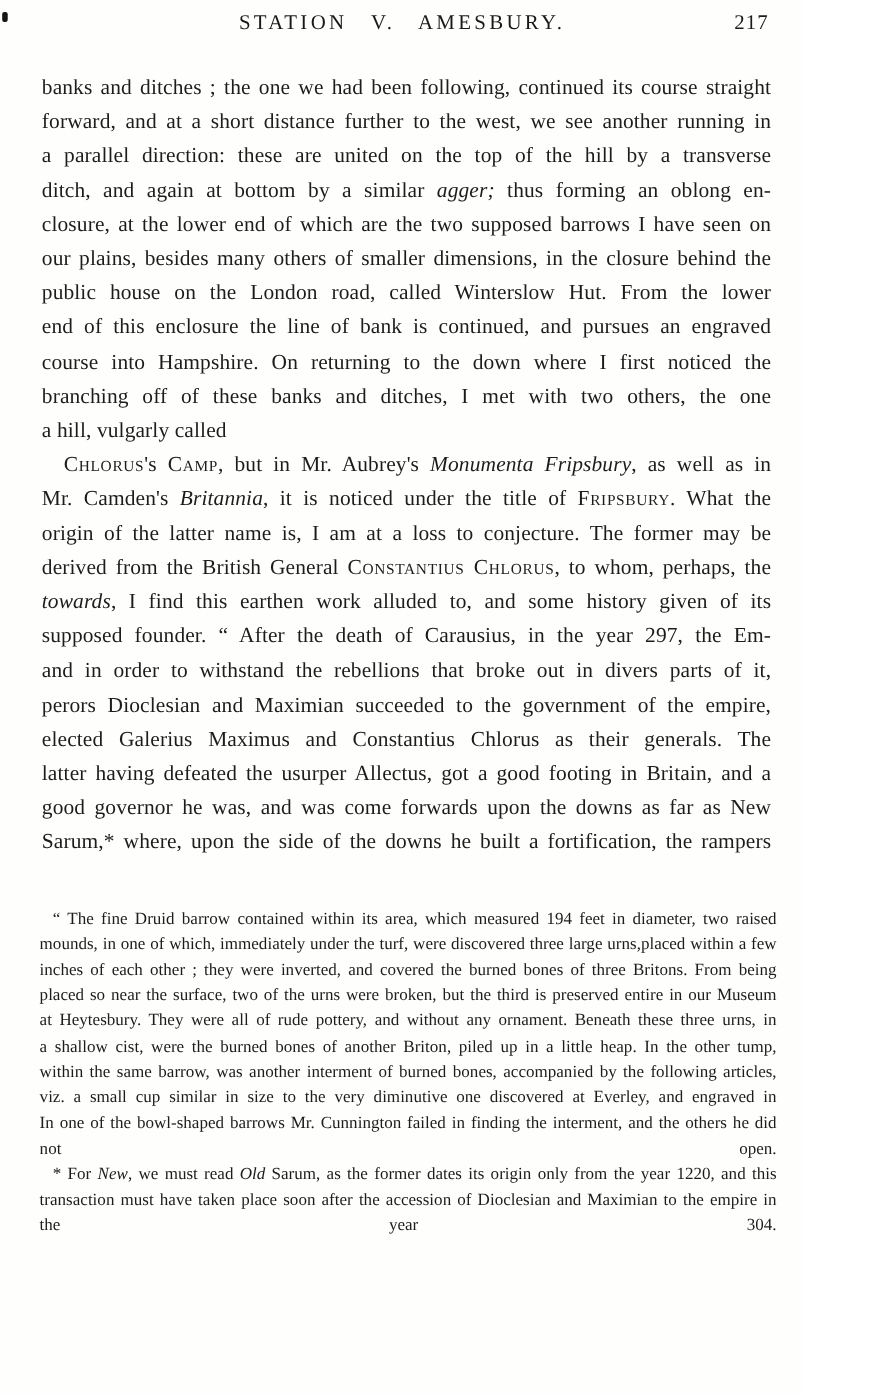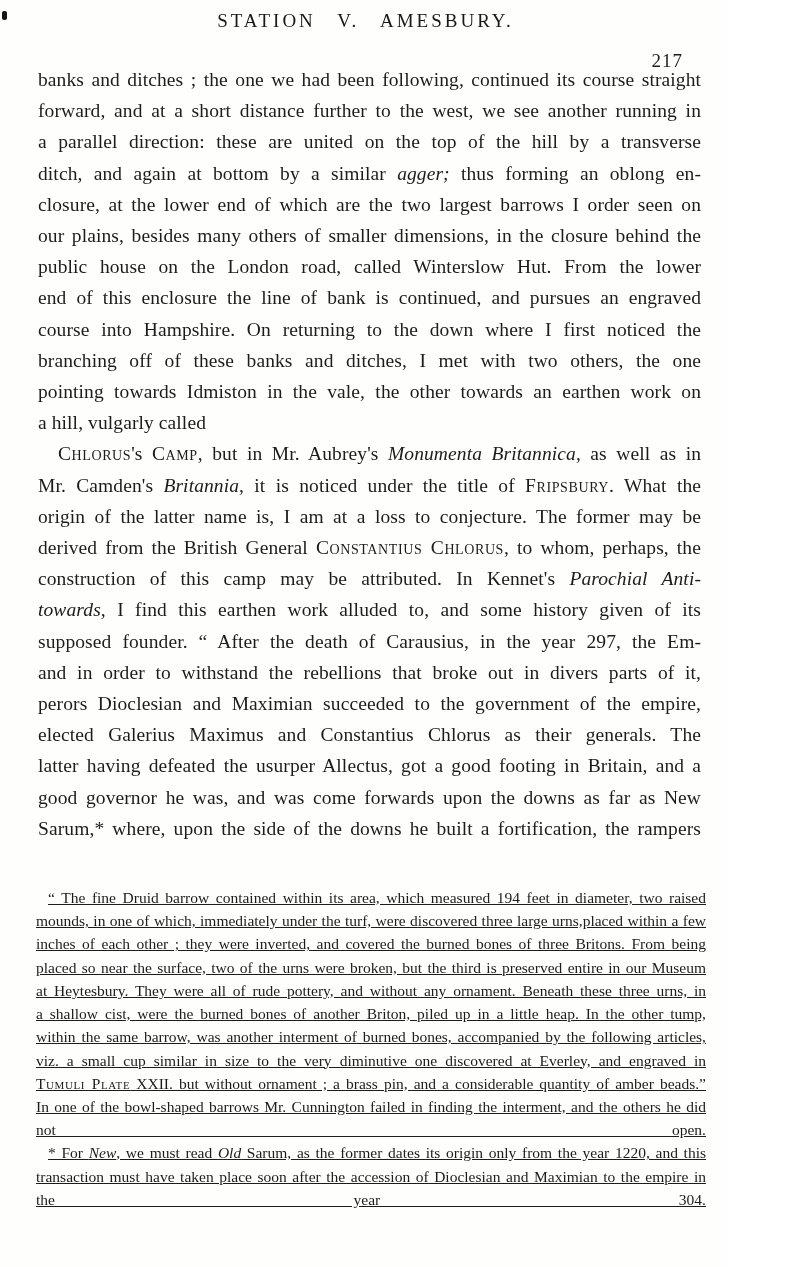--- a/index.html
+++ b/index.html
@@ -33,25 +33,24 @@
   }
   .running-title {
     text-align: center;
     font-size: 19px;
     letter-spacing: 3px;
     word-spacing: 14px;
     color: #191919;
   }
   .page-number {
     position: absolute;
-    right: 48px;
+    right: 32px;
     top: 10px;
     font-size: 19px;
     letter-spacing: 1px;
-    margin-top: 40px;
   }
   .body-text {
     margin-top: 16px;
     padding: 0 30px 0 38px;
   }
   .body-text .line {
     font-size: 19.5px;
     line-height: 31.2px;
     text-align: justify;
     text-align-last: justify;
@@ -59,21 +58,20 @@
   }
   .para.indent .line:first-child {
     text-indent: 20px;
   }
   .line.last {
     text-align-last: left;
   }
   .footnotes {
     margin-top: 42px;
     padding: 0 25px 0 36px;
-    text-decoration: underline;
   }
   .footnotes .line {
     font-size: 15.5px;
     line-height: 23.2px;
     text-align: justify;
     text-align-last: justify;
   }
   .footnotes .para.indent .line:first-child {
     text-indent: 12px;
   }
@@ -92,35 +90,33 @@
     <div class="running-title">STATION V. AMESBURY.</div>
     <div class="page-number">217</div>
   </div>
 
   <div class="body-text">
       <div class="para">
         <div class="line">banks and ditches ; the one we had been following, continued its course straight</div>
         <div class="line">forward, and at a short distance further to the west, we see another running in</div>
         <div class="line">a parallel direction: these are united on the top of the hill by a transverse</div>
         <div class="line">ditch, and again at bottom by a similar <i>agger;</i> thus forming an oblong en-</div>
-        <div class="line">closure, at the lower end of which are the two largest barrows I order seen on</div>
+        <div class="line">closure, at the lower end of which are the two supposed barrows I have seen on</div>
         <div class="line">our plains, besides many others of smaller dimensions, in the closure behind the</div>
         <div class="line">public house on the London road, called Winterslow Hut.  From the lower</div>
         <div class="line">end of this enclosure the line of bank is continued, and pursues an engraved</div>
         <div class="line">course into Hampshire.  On returning to the down where I first noticed the</div>
         <div class="line">branching off of these banks and ditches, I met with two others, the one</div>
-        <div class="line">pointing towards Idmiston in the vale, the other towards an earthen work on</div>
         <div class="line last">a hill, vulgarly called</div>
       </div>
       <div class="para indent">
-        <div class="line"><span class="sc">Chlorus</span>'s <span class="sc">Camp</span>, but in Mr. Aubrey's <i>Monumenta Britannica</i>, as well as in</div>
+        <div class="line"><span class="sc">Chlorus</span>'s <span class="sc">Camp</span>, but in Mr. Aubrey's <i>Monumenta Fripsbury</i>, as well as in</div>
         <div class="line">Mr. Camden's <i>Britannia</i>, it is noticed under the title of <span class="sc">Fripsbury</span>.  What the</div>
         <div class="line">origin of the latter name is, I am at a loss to conjecture.  The former may be</div>
         <div class="line">derived from the British General <span class="sc">Constantius Chlorus</span>, to whom, perhaps, the</div>
-        <div class="line">construction of this camp may be attributed.  In Kennet's <i>Parochial Anti-</i></div>
         <div class="line"><i>towards</i>, I find this earthen work alluded to, and some history given of its</div>
         <div class="line">supposed founder.  “ After the death of Carausius, in the year 297, the Em-</div>
         <div class="line">and in order to withstand the rebellions that broke out in divers parts of it,</div>
         <div class="line">perors Dioclesian and Maximian succeeded to the government of the empire,</div>
         <div class="line">elected Galerius Maximus and Constantius Chlorus as their generals.  The</div>
         <div class="line">latter having defeated the usurper Allectus, got a good footing in Britain, and a</div>
         <div class="line">good governor he was, and was come forwards upon the downs as far as New</div>
         <div class="line">Sarum,* where, upon the side of the downs he built a fortification, the rampers</div>
       </div>
     </div>
@@ -128,21 +124,20 @@
   <div class="footnotes">
       <div class="para indent">
         <div class="line">“ The fine Druid barrow contained within its area, which measured 194 feet in diameter, two raised</div>
         <div class="line">mounds, in one of which, immediately under the turf, were discovered three large urns,placed within a few</div>
         <div class="line">inches of each other ; they were inverted, and covered the burned bones of three Britons.  From being</div>
         <div class="line">placed so near the surface, two of the urns were broken, but the third is preserved entire in our Museum</div>
         <div class="line">at Heytesbury.  They were all of rude pottery, and without any ornament.  Beneath these three urns, in</div>
         <div class="line">a shallow cist, were the burned bones of another Briton, piled up in a little heap.  In the other tump,</div>
         <div class="line">within the same barrow, was another interment of burned bones, accompanied by the following articles,</div>
         <div class="line">viz. a small cup similar in size to the very diminutive one discovered at Everley, and engraved in</div>
-        <div class="line"><span class="sc">Tumuli Plate</span> XXII. but without ornament ; a brass pin, and a considerable quantity of amber beads.”</div>
         <div class="line">In one of the bowl-shaped barrows Mr. Cunnington failed in finding the interment, and the others he did</div>
         <div class="line last">not open.</div>
       </div>
       <div class="para indent">
         <div class="line">* For <i>New</i>, we must read <i>Old</i> Sarum, as the former dates its origin only from the year 1220, and this</div>
         <div class="line">transaction must have taken place soon after the accession of Dioclesian and Maximian to the empire in</div>
         <div class="line last">the year 304.</div>
       </div>
     </div>
 </div>

